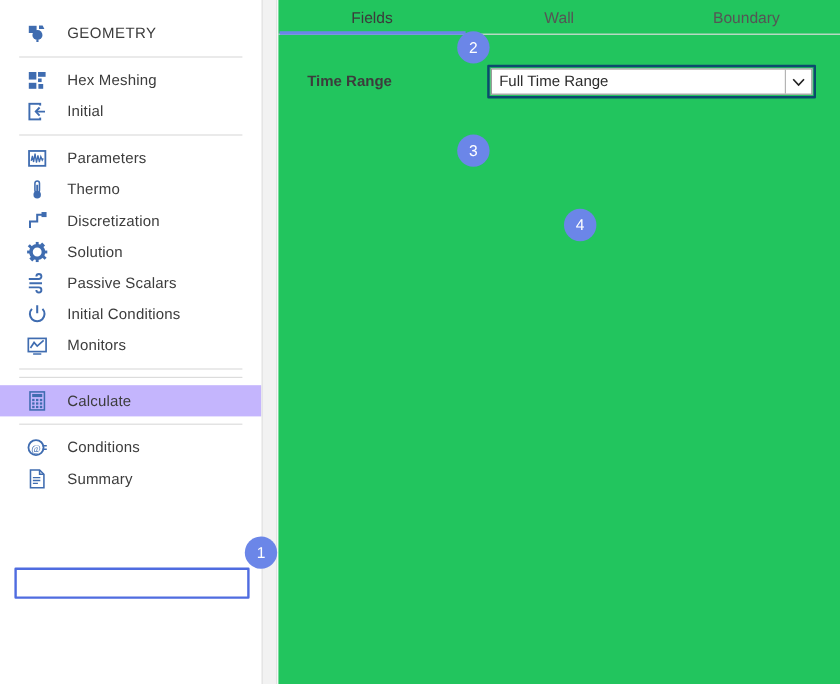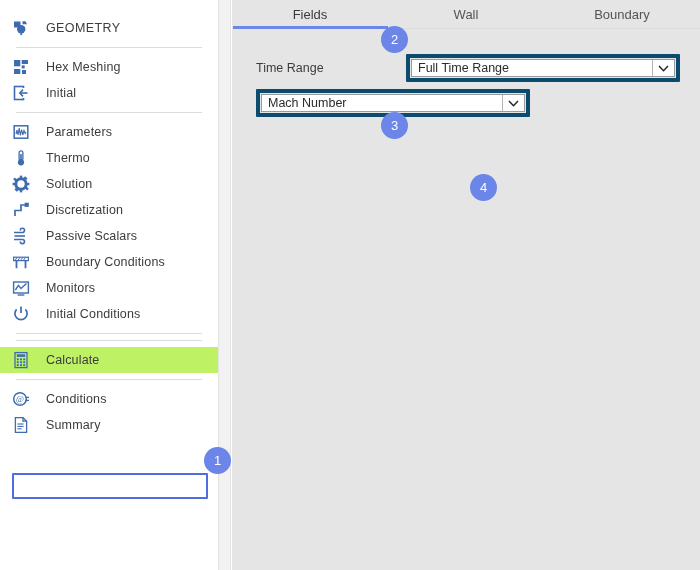--- a/index.html
+++ b/index.html
@@ -28,21 +28,21 @@
     overflow: hidden;
   }
 
   .nav-group { padding: 0; }
 
   .nav-item {
     position: relative;
     display: flex;
     align-items: center;
     height: 26px;
-    padding-left: 10px;
+    padding-left: 20px;
     cursor: default;
   }
   .nav-item .ico {
     width: 22px;
     height: 22px;
     flex: 0 0 22px;
     display: flex;
     align-items: center;
     justify-content: center;
     margin-right: 14px;
@@ -52,21 +52,21 @@
     color: #3c3c3c;
     letter-spacing: 0.15px;
     white-space: nowrap;
   }
   .nav-item.header .lbl {
     font-size: 12.5px;
     letter-spacing: 0.4px;
     color: #3c3c3c;
   }
   .nav-item.selected {
-    background: #bef264;
+    background: #c4b5fd;
   }
 
   .nav-sep {
     height: 1px;
     background: #dcdcdc;
     margin: 6px 16px 6px 16px;
   }
 
   
   #divider {
@@ -76,21 +76,21 @@
     background: #f2f2f2;
     border-left: 1px solid #e2e2e2;
     border-right: 1px solid #e2e2e2;
   }
 
   
   #content {
     position: absolute;
     left: 232px; top: 0;
     width: 468px; height: 570px;
-    background: #e5e5e5;
+    background: #22c55e;
   }
 
   #tabbar {
     position: relative;
     display: flex;
     height: 29px;
     border-bottom: 1px solid #dcdcdc;
   }
   .tab {
     flex: 1 1 0;
@@ -115,30 +115,31 @@
     position: absolute;
     display: flex;
     align-items: center;
     left: 24px;
     width: 444px;
   }
   .form-label {
     width: 150px;
     font-size: 12.5px;
     color: #3c3c3c;
+    font-weight: bold;
   }
 
   
   .dd-wrap {
     position: relative;
     width: 270px;
     height: 24px;
   }
   .dd-wrap.hl {
-    border: 4px solid #0c4a6e;
+    border: 2px solid #0c4a6e;
     padding: 1px;
     width: 274px;
     height: 28px;
     border-radius: 1px;
   }
   .dd {
     width: 100%;
     height: 100%;
     display: flex;
     align-items: stretch;
@@ -242,20 +243,29 @@
         </div>
         <div class="nav-item">
           <span class="ico">
             <svg width="18" height="18" viewBox="0 0 18 18" aria-hidden="true">
               <rect x="7.1" y="1.8" width="3.8" height="9.6" rx="1.9" fill="none" stroke="#3f6cb0" stroke-width="1.3"></rect>
               <circle cx="9" cy="13.3" r="3.1" fill="#3f6cb0"></circle>
               <rect x="8.2" y="5" width="1.6" height="7.5" fill="#3f6cb0"></rect>
             </svg>
           </span>
           <span class="lbl">Thermo</span>
+        </div>
+        <div class="nav-item">
+          <span class="ico">
+            <svg width="18" height="18" viewBox="0 0 18 18" aria-hidden="true">
+              <polyline points="3,15 3,9.5 9,9.5 9,4 15,4" fill="none" stroke="#3f6cb0" stroke-width="1.7"></polyline>
+              <rect x="12.6" y="1.7" width="4.2" height="4.2" fill="#3f6cb0"></rect>
+            </svg>
+          </span>
+          <span class="lbl">Discretization</span>
         </div>
         <div class="nav-item">
           <span class="ico">
             <svg width="18" height="18" viewBox="0 0 18 18" aria-hidden="true">
               <circle cx="9" cy="9" r="5.2" fill="none" stroke="#3f6cb0" stroke-width="3"></circle>
               <g fill="#3f6cb0">
                 <rect x="7.8" y="0.6" width="2.4" height="3.4"></rect>
                 <rect x="7.8" y="14" width="2.4" height="3.4"></rect>
                 <rect x="0.6" y="7.8" width="3.4" height="2.4"></rect>
                 <rect x="14" y="7.8" width="3.4" height="2.4"></rect>
@@ -265,70 +275,45 @@
                 <rect x="2.8" y="13.6" width="3.4" height="2.4" transform="rotate(45 4.5 14.8)"></rect>
               </g>
               <circle cx="9" cy="9" r="2.3" fill="#ffffff"></circle>
             </svg>
           </span>
           <span class="lbl">Solution</span>
         </div>
         <div class="nav-item">
           <span class="ico">
             <svg width="18" height="18" viewBox="0 0 18 18" aria-hidden="true">
-              <polyline points="3,15 3,9.5 9,9.5 9,4 15,4" fill="none" stroke="#3f6cb0" stroke-width="1.7"></polyline>
-              <rect x="12.6" y="1.7" width="4.2" height="4.2" fill="#3f6cb0"></rect>
-            </svg>
-          </span>
-          <span class="lbl">Discretization</span>
-        </div>
-        <div class="nav-item">
-          <span class="ico">
-            <svg width="18" height="18" viewBox="0 0 18 18" aria-hidden="true">
               <path d="M2 5.5 h8.4 a2.1 2.1 0 1 0-2.1-2.1" fill="none" stroke="#3f6cb0" stroke-width="1.6"></path>
               <line x1="2.5" y1="9" x2="13" y2="9" stroke="#3f6cb0" stroke-width="1.6"></line>
               <path d="M2 12.5 h8.4 a2.1 2.1 0 1 1-2.1 2.1" fill="none" stroke="#3f6cb0" stroke-width="1.6"></path>
             </svg>
           </span>
           <span class="lbl">Passive Scalars</span>
         </div>
         <div class="nav-item">
           <span class="ico">
             <svg width="18" height="18" viewBox="0 0 18 18" aria-hidden="true">
-              <rect x="1.6" y="4.2" width="14.8" height="3.4" fill="none" stroke="#3f6cb0" stroke-width="1.2"></rect>
-              <g stroke="#3f6cb0" stroke-width="1">
-                <line x1="3" y1="7.4" x2="5.2" y2="4.4"></line>
-                <line x1="5.8" y1="7.4" x2="8" y2="4.4"></line>
-                <line x1="8.6" y1="7.4" x2="10.8" y2="4.4"></line>
-                <line x1="11.4" y1="7.4" x2="13.6" y2="4.4"></line>
-              </g>
-              <rect x="3.6" y="7.8" width="1.8" height="7.4" fill="#3f6cb0"></rect>
-              <rect x="12.6" y="7.8" width="1.8" height="7.4" fill="#3f6cb0"></rect>
-            </svg>
-          </span>
-          <span class="lbl">Boundary Conditions</span>
+              <path d="M4.6 4.4 a6.1 6.1 0 1 0 8.8 0" fill="none" stroke="#3f6cb0" stroke-width="1.7"></path>
+              <line x1="9" y1="1.4" x2="9" y2="8.1" stroke="#3f6cb0" stroke-width="1.7"></line>
+            </svg>
+          </span>
+          <span class="lbl">Initial Conditions</span>
         </div>
         <div class="nav-item">
           <span class="ico">
             <svg width="18" height="18" viewBox="0 0 18 18" aria-hidden="true">
               <rect x="1.6" y="3" width="14.8" height="11" fill="none" stroke="#3f6cb0" stroke-width="1.4"></rect>
               <polyline points="3.4,11 6.4,6.4 9,9.4 14.4,4.6" fill="none" stroke="#3f6cb0" stroke-width="1.4"></polyline>
               <line x1="5.6" y1="16" x2="12.4" y2="16" stroke="#3f6cb0" stroke-width="1.4"></line>
             </svg>
           </span>
           <span class="lbl">Monitors</span>
-        </div>
-        <div class="nav-item">
-          <span class="ico">
-            <svg width="18" height="18" viewBox="0 0 18 18" aria-hidden="true">
-              <path d="M4.6 4.4 a6.1 6.1 0 1 0 8.8 0" fill="none" stroke="#3f6cb0" stroke-width="1.7"></path>
-              <line x1="9" y1="1.4" x2="9" y2="8.1" stroke="#3f6cb0" stroke-width="1.7"></line>
-            </svg>
-          </span>
-          <span class="lbl">Initial Conditions</span>
         </div>
       </div>
       <div class="nav-sep"></div>
       <div class="nav-sep"></div>
       <div class="nav-group">
         <div class="nav-item selected">
           <span class="ico">
             <svg width="18" height="18" viewBox="0 0 18 18" aria-hidden="true">
               <rect x="3" y="1.6" width="12" height="15" fill="none" stroke="#3f6cb0" stroke-width="1.3"></rect>
               <rect x="4.8" y="3.3" width="8.4" height="2.6" fill="#3f6cb0"></rect>
@@ -402,30 +387,20 @@
           <div class="arrow">
             <svg width="11" height="7" viewBox="0 0 11 7" aria-hidden="true">
               <polyline points="1,1 5.5,5.8 10,1" fill="none" stroke="#222" stroke-width="1.4"></polyline>
             </svg>
           </div>
         </div>
       </div>
     </div>
 
     <div class="form-row" style="top:89px;">
-      <div class="dd-wrap hl">
-        <div class="dd">
-          <div class="val">Mach Number</div>
-          <div class="arrow">
-            <svg width="11" height="7" viewBox="0 0 11 7" aria-hidden="true">
-              <polyline points="1,1 5.5,5.8 10,1" fill="none" stroke="#222" stroke-width="1.4"></polyline>
-            </svg>
-          </div>
-        </div>
-      </div>
     </div>
 
   </div>
 
   <div class="hl-box" style="left:12px; top:473px; width:196px; height:26px;"></div>
 
   <div id="badges">
       <div class="badge" style="left:204px; top:447px;">
         <span>1</span>
       </div>

